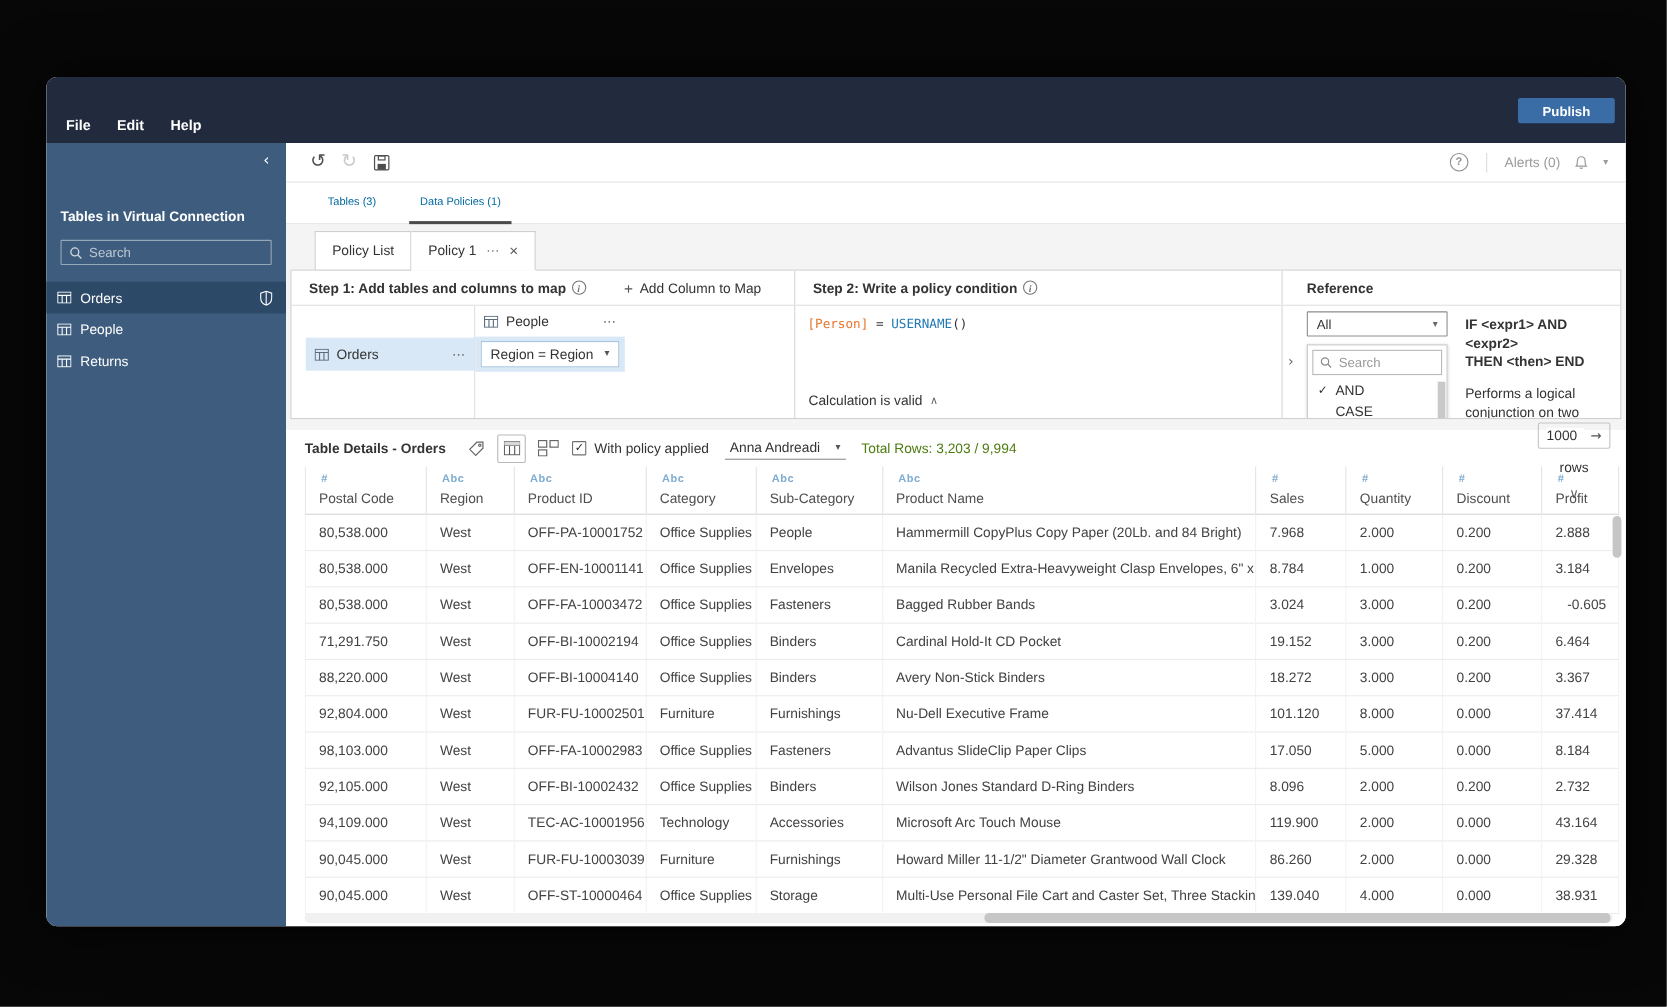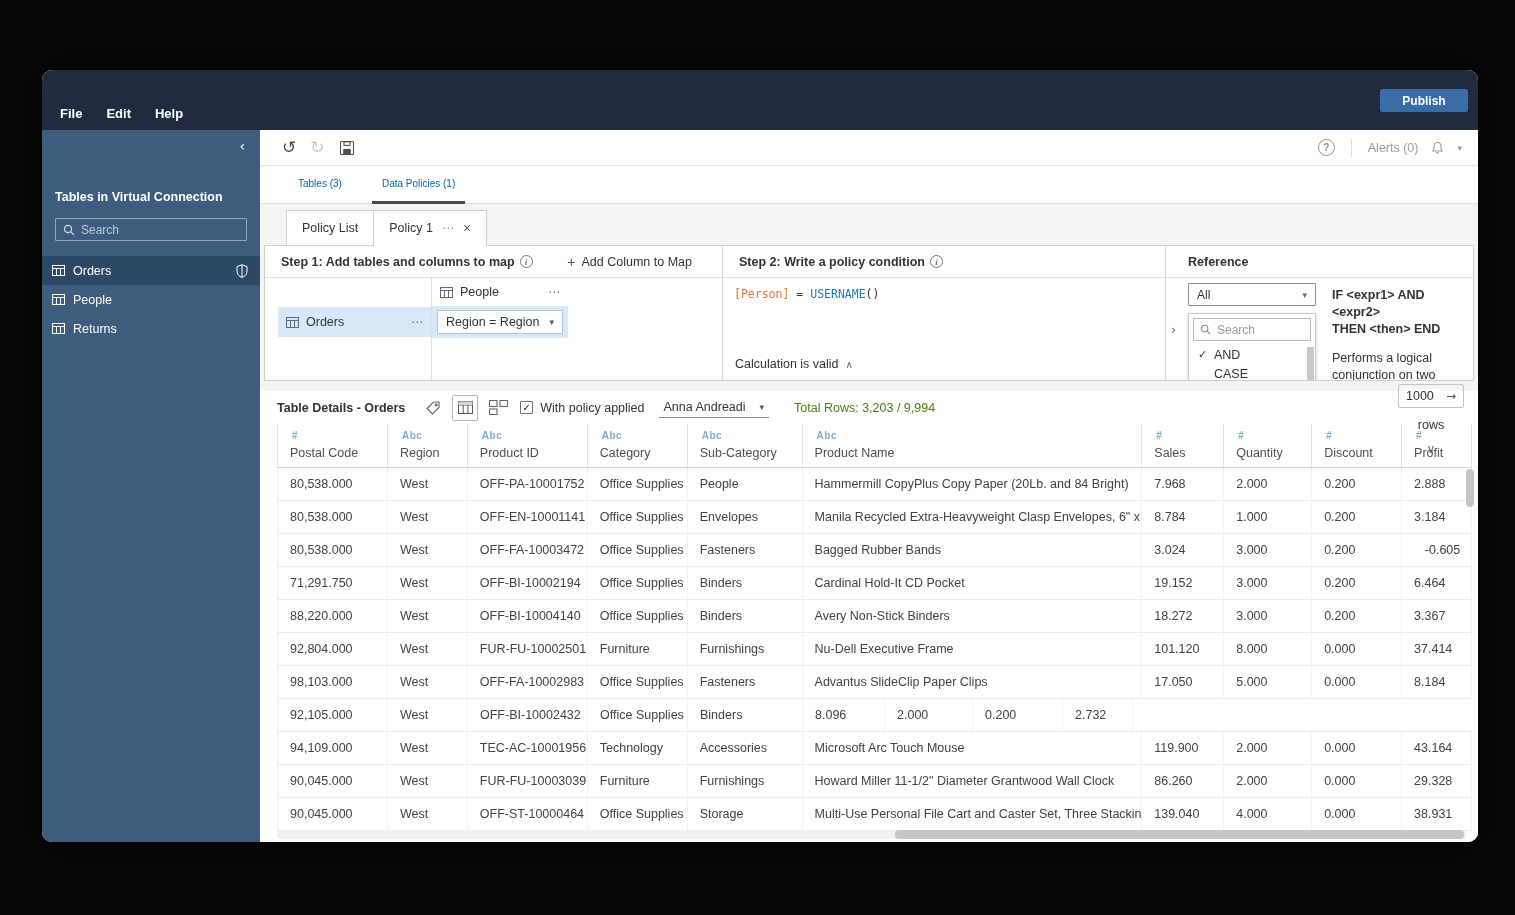--- a/index.html
+++ b/index.html
@@ -141,21 +141,21 @@
   .dt-title { font-weight:bold; margin-right:20px; }
   .icon-btn { display:flex; align-items:center; justify-content:center; cursor:pointer; }
   .grid-btn { width:26px; height:26px; border:1px solid #b9b9b9; border-radius:2px;
     margin:0 11px; }
   .cards-btn { margin-right:12px; }
   .checkbox { width:13px; height:13px; border:1px solid #6f6f6f; border-radius:1px;
     background:#fff; display:flex; align-items:center; justify-content:center;
     font-size:10px; color:#222; font-family:"DejaVu Sans",sans-serif; margin-right:7px; }
   .cb-label { margin-right:14px; }
   .user-dd { display:flex; align-items:center; gap:14px; padding:3px 5px;
-    border-bottom:1px solid #8f8f8f; margin-right:25px; cursor:pointer; }
+    border-bottom:1px solid #8f8f8f; margin-right:14px; cursor:pointer; }
   .total-rows { color:#4d7c0f; }
   .show-cluster { display:flex; align-items:center; gap:10px;flex-direction:column; }
   .rows-box { width:66px; height:24px; border:1px solid #c3c3c3; border-radius:2px;
     display:flex; align-items:center; padding:0 7px; }
   .rows-box input { width:34px; border:none; outline:none; font-size:12.5px; color:#333;
     font-family:inherit; }
   .arrow { margin-left:auto; color:#555; font-family:"DejaVu Sans",sans-serif; font-size:12px; }
 
   .grid-wrap { flex:1; min-height:0; overflow:hidden; margin-left:17px; }
   .grid-header { display:flex; width:1195px; height:44px; border-left:1px solid #e3e3e3;
@@ -581,20 +581,21 @@
                 <div class="td" style="width: 88px;">5.000</div>
                 <div class="td" style="width: 90px;">0.000</div>
                 <div class="td" style="width: 70px;">8.184</div>
               </div>
               <div class="tr">
                 <div class="td" style="width: 110px;">92,105.000</div>
                 <div class="td" style="width: 80px;">West</div>
                 <div class="td" style="width: 120px;">OFF-BI-10002432</div>
                 <div class="td" style="width: 100px;">Office Supplies</div>
                 <div class="td" style="width: 115px;">Binders</div>
+                <div class="td" style="width: 340px;">Wilson Jones Standard D-Ring Binders</div>
                 <div class="td" style="width: 82px;">8.096</div>
                 <div class="td" style="width: 88px;">2.000</div>
                 <div class="td" style="width: 90px;">0.200</div>
                 <div class="td" style="width: 70px;">2.732</div>
               </div>
               <div class="tr">
                 <div class="td" style="width: 110px;">94,109.000</div>
                 <div class="td" style="width: 80px;">West</div>
                 <div class="td" style="width: 120px;">TEC-AC-10001956</div>
                 <div class="td" style="width: 100px;">Technology</div>

